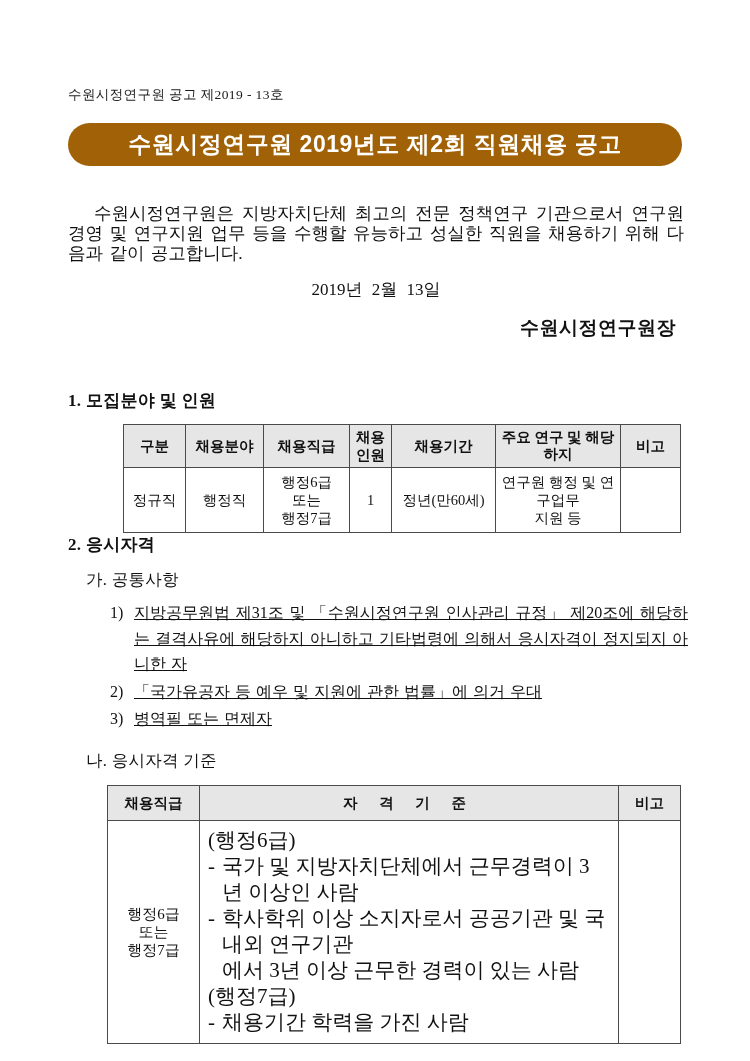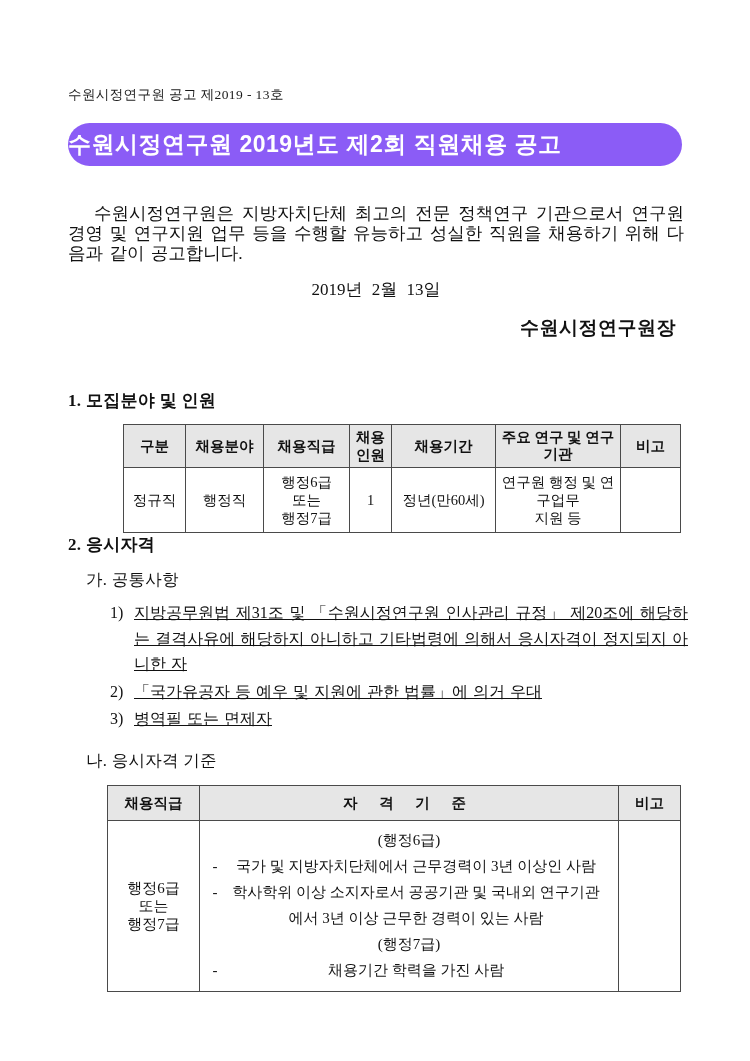--- a/index.html
+++ b/index.html
@@ -34,25 +34,25 @@
     white-space: nowrap;
   }
 
   
   .title-bar {
     position: absolute;
     left: 68px;
     top: 123px;
     width: 614px;
     height: 43px;
-    background: #8b5cf6;
+    background: #a16207;
     border-radius: 22px;
     display: flex;
     align-items: center;
-    justify-content: flex-start;
+    justify-content: center;
   }
   .title-bar-text {
     color: #ffffff;
     font-family: "Liberation Sans", "DejaVu Sans", sans-serif;
     font-weight: bold;
     font-size: 23px;
     letter-spacing: 0.5px;
     white-space: nowrap;
   }
 
@@ -184,24 +184,24 @@
     width: 573px;
   }
   #table-qualification thead th { height: 28px; }
   .spaced { letter-spacing: 9px; padding-left: 9px; }
   #table-qualification td.grade-cell {
     font-size: 15px;
     line-height: 22px;
     height: 160px;
   }
   #table-qualification td.criteria-cell {
-    text-align: center;
+    text-align: left;
     vertical-align: top;
     padding: 6px 8px 8px 8px;
-    font-size: 15px;
+    font-size: 21px;
     line-height: 26px;
   }
   .crit-group { white-space: nowrap; }
   .crit-bullet {
     display: flex;
     align-items: flex-start;
   }
   .crit-dash {
     flex: 0 0 auto;
     width: 14px;
@@ -242,21 +242,21 @@
     <thead>
       <tr>
         <th>구분</th>
         <th>채용분야</th>
         <th>채용직급</th>
         <th>
             <span class="stack">채용</span>
             <span class="stack">인원</span>
           </th>
         <th>채용기간</th>
-        <th>주요 연구 및 연구기관</th>
+        <th>주요 연구 및 해당하지</th>
         <th>비고</th>
       </tr>
     </thead>
     <tbody>
       <tr>
         <td>정규직</td>
         <td>행정직</td>
         <td>
             <span class="stack">행정6급</span>
             <span class="stack">또는</span>

